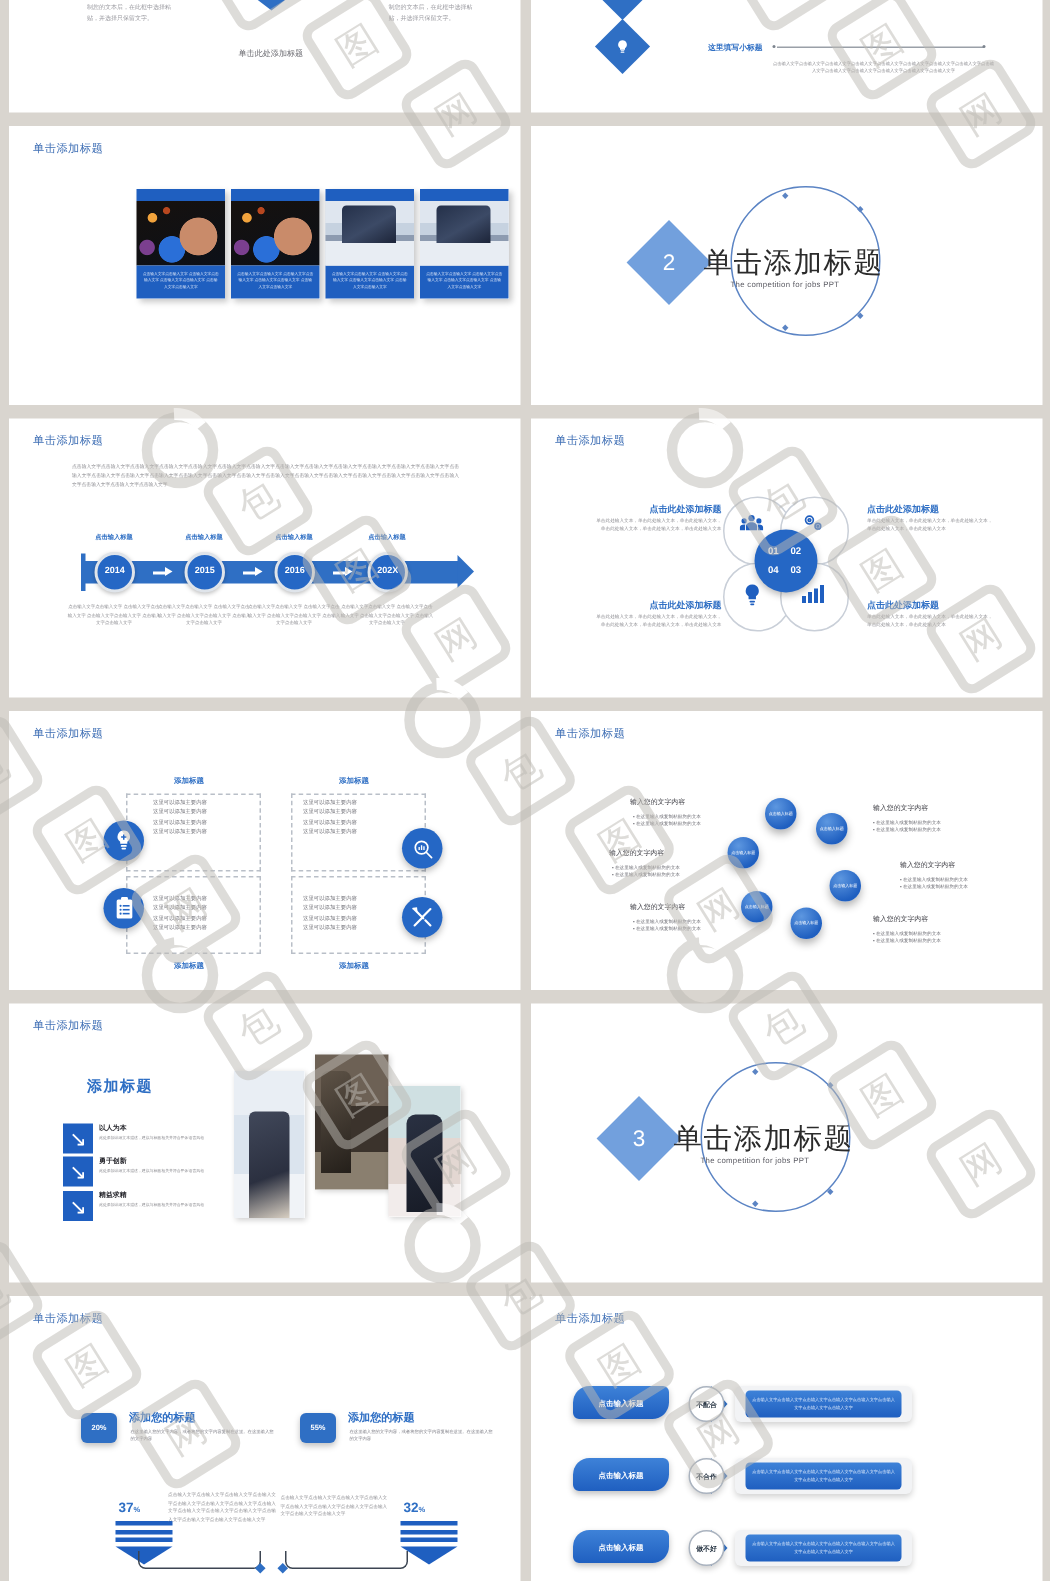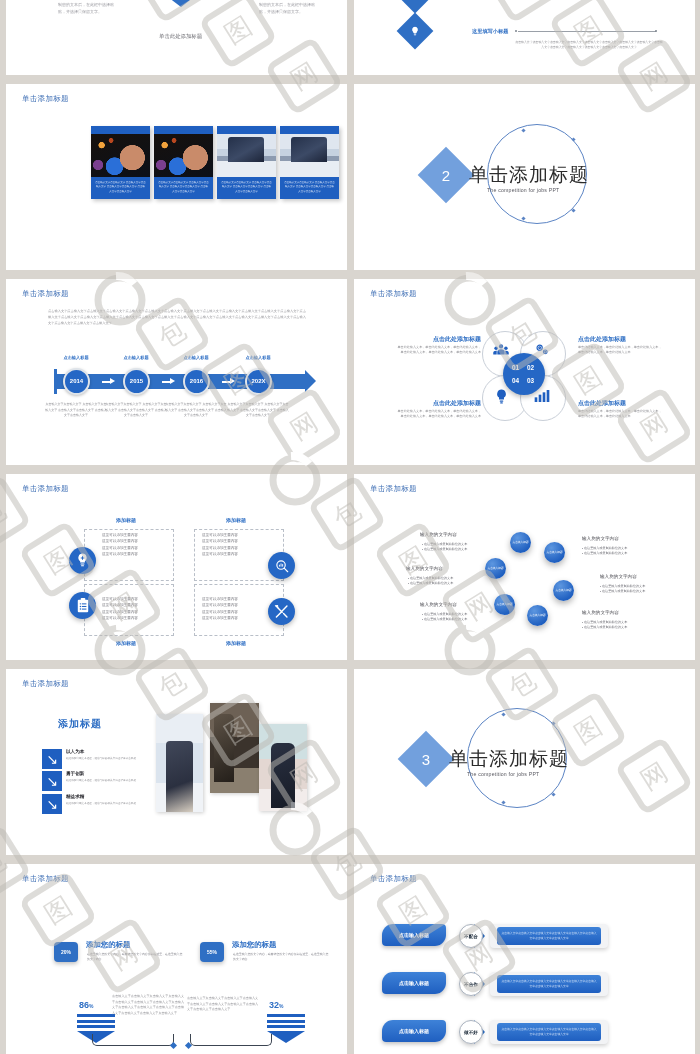--- a/index.html
+++ b/index.html
@@ -501,21 +501,21 @@
     <div class="title">单击添加标题</div>
 
     <div class="pbadge" style="left:48px;top:78px;">20%</div>
     <div class="p-h" style="left:80px;top:76px;">添加您的标题</div>
     <div class="p-d" style="left:81px;top:88px;">在这里输入您的文字内容，或者将您的文字内容复制在这里。在这里输入您的文字内容</div>
 
     <div class="pbadge" style="left:194px;top:78px;">55%</div>
     <div class="p-h" style="left:226px;top:76px;">添加您的标题</div>
     <div class="p-d" style="left:227px;top:88px;">在这里输入您的文字内容，或者将您的文字内容复制在这里。在这里输入您的文字内容</div>
 
-    <div class="fnum" style="left:73px;top:136px;"><span>86</span><small>%</small></div>
+    <div class="fnum" style="left:73px;top:136px;"><span>37</span><small>%</small></div>
     <div class="fun" style="left:71px;top:150px;">
         <i></i>
         <i></i>
         <i></i>
         <div class="tri"></div>
       </div>
     <div class="f-b" style="left:106px;top:130px;text-align:justify;">点击输入文字点击输入文字点击输入文字点击输入文字点击输入文字点击输入文字点击输入文字点击输入文字点击输入文字点击输入文字点击输入文字点击输入文字点击输入文字点击输入文字点击输入文字</div>
 
     <div class="f-b" style="left:181px;top:132px;">点击输入文字点击输入文字点击输入文字点击输入文字点击输入文字点击输入文字点击输入文字点击输入文字点击输入文字点击输入文字</div>
     <div class="fnum" style="left:263px;top:136px;"><span>32</span><small>%</small></div>

